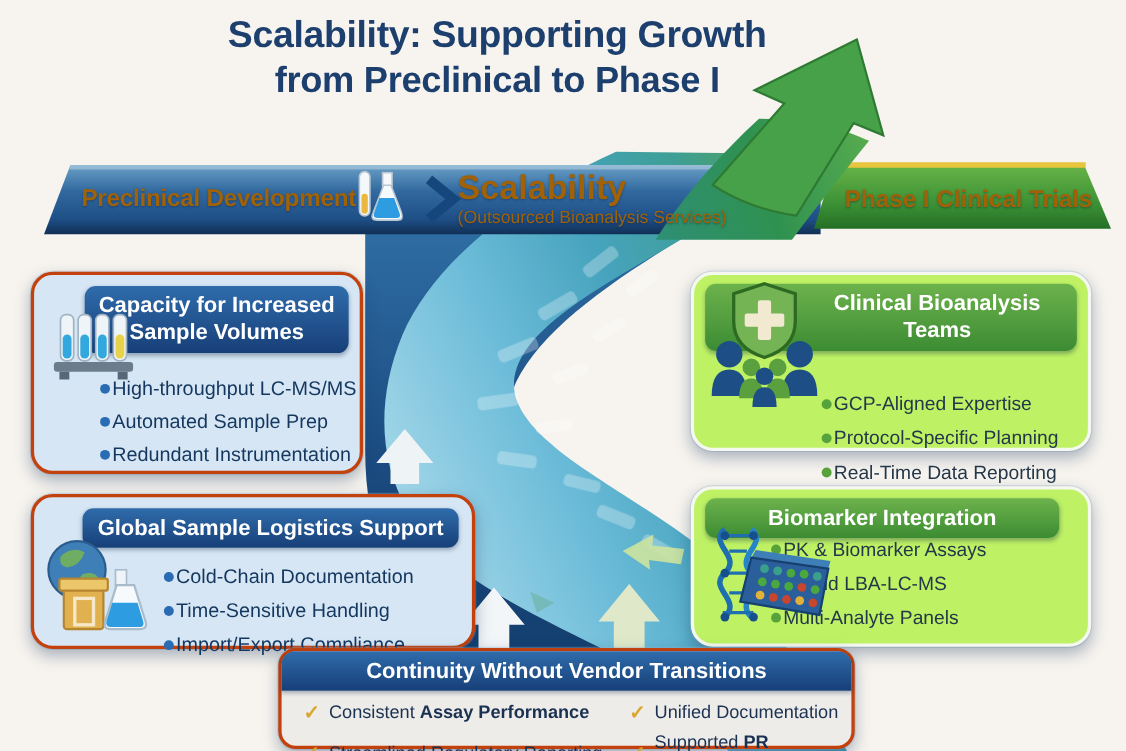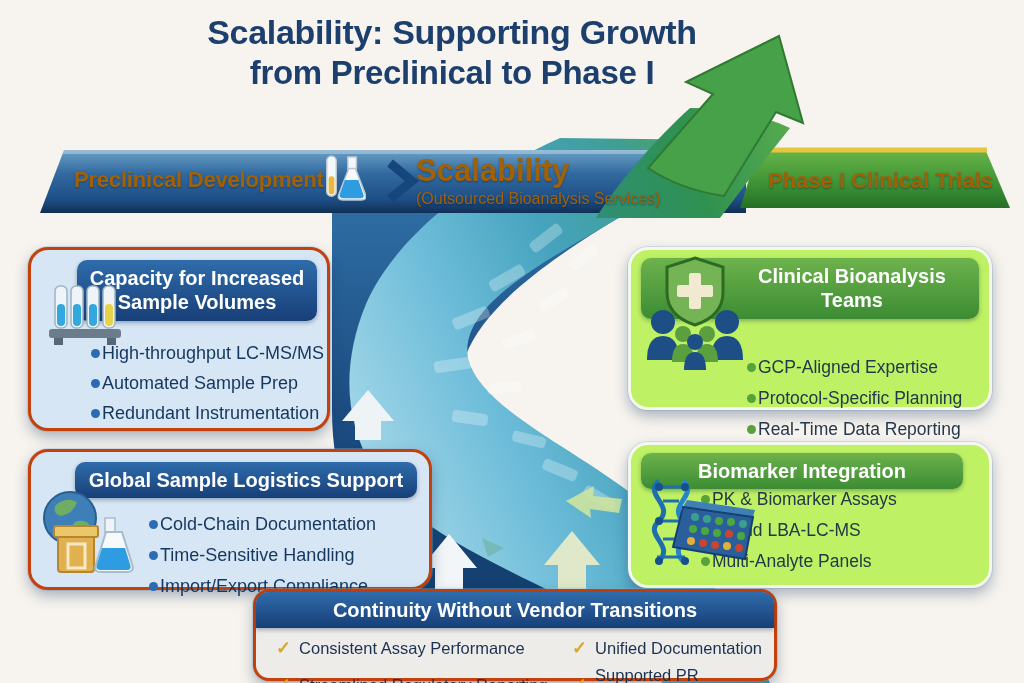--- a/index.html
+++ b/index.html
@@ -59,21 +59,21 @@
   .box-biomarker{left:628px;top:442px;width:364px;height:146px;}
   .box-biomarker .box-header{margin:8px 26px 0 10px;font-size:20px;}
   .box-biomarker ul{margin-top:0;padding-left:70px;}
   .box-biomarker li{margin-bottom:10px;font-size:17.5px;color:#24384a;}
   
   .box-continuity{left:253px;top:589px;width:524px;height:92px;background:#edece8;border-radius:16px;}
   .box-continuity .box-header{margin:0;border-radius:12px 12px 0 0;font-size:20px;padding:6px;}
   .check-grid{display:grid;grid-template-columns:296px 1fr;padding:9px 4px 4px 20px;row-gap:7px;}
   .check-item{display:flex;align-items:center;gap:8px;font-size:16.5px;color:#1b3152;}
   .check-item .chk{font-weight:700;font-size:18px;}
-  .check-item b{font-weight:400;}
+  .check-item b{font-weight:700;}
 </style>
 </head>
 <body>
 
 <div class="canvas">
 
   <svg class="art" width="1024" height="683" viewBox="0 0 1024 683">
     <defs>
       <linearGradient id="gBlueBanner" x1="0" y1="150" x2="0" y2="213" gradientUnits="userSpaceOnUse">
         <stop offset="0" stop-color="#6aa0c6"></stop>

